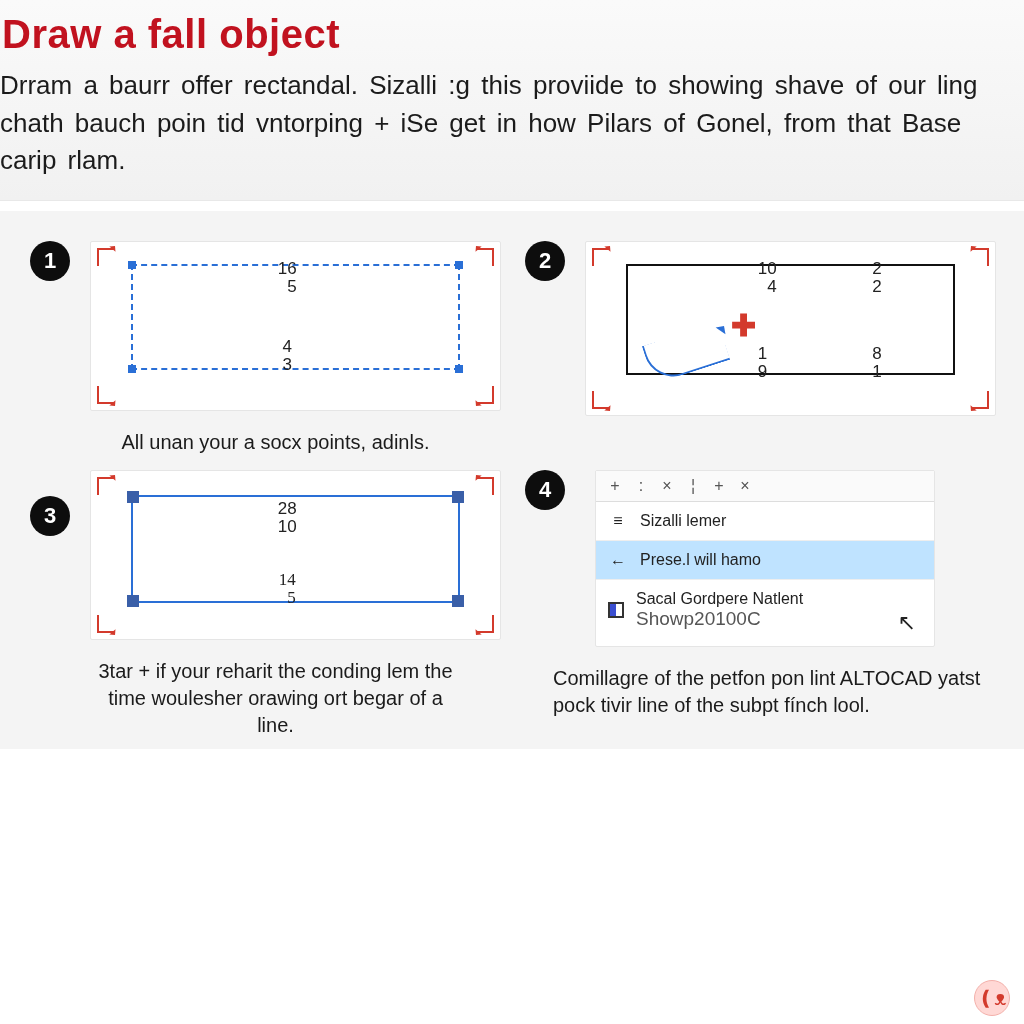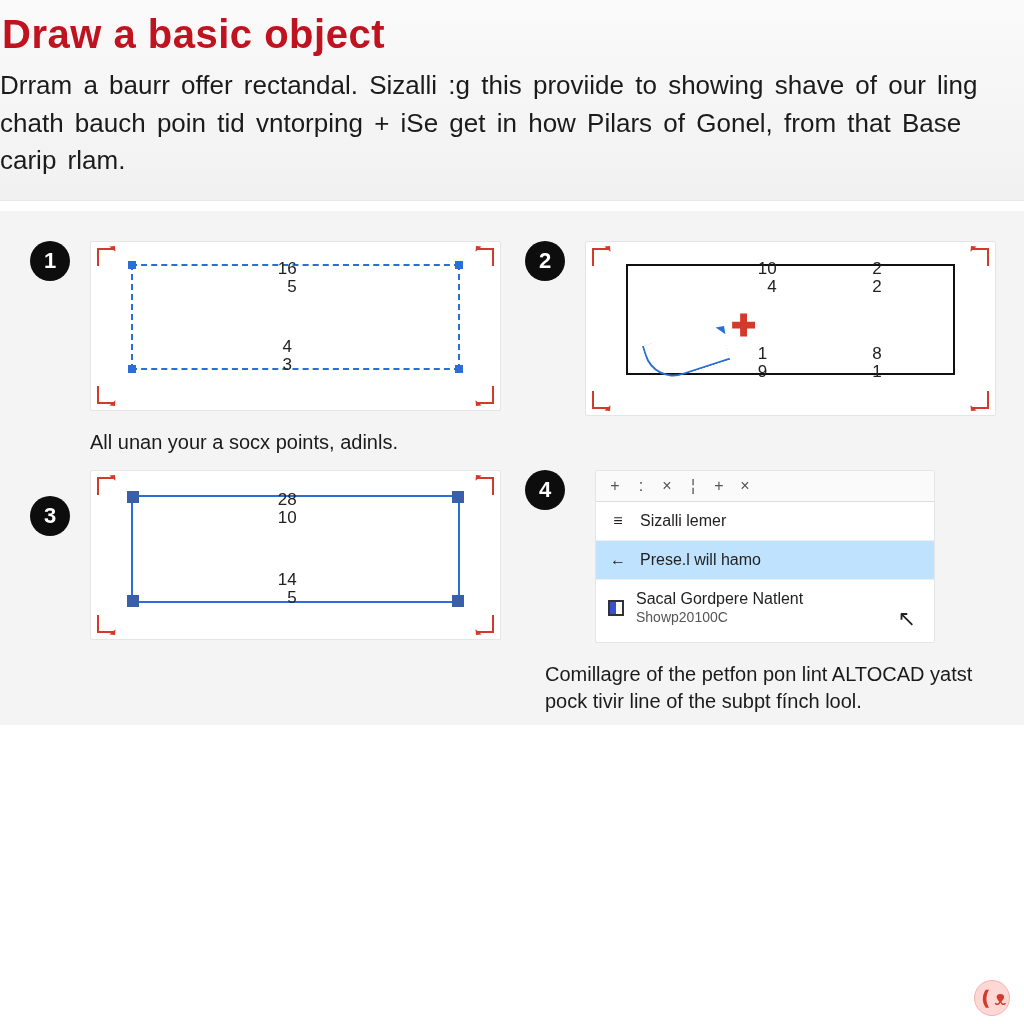--- a/index.html
+++ b/index.html
@@ -56,21 +56,21 @@
   .step .diagram {
     margin-left: 60px;
     background: #fff;
     border: 1px solid #e5e5e5;
     border-radius: 2px;
     position: relative;
   }
   .caption {
     font-size: 20px;
     line-height: 1.35;
-    text-align: left;
+    text-align: center;
     margin: 18px 40px 0 60px;
     color:#1b1b1b;
   }
   
   .corner { position:absolute; width:24px; height:24px; }
   .corner::before, .corner::after {
     content:""; position:absolute; background:#d33a2c;
   }
   .corner::before { width:18px; height:2px; }
   .corner::after  { width:2px;  height:18px; }
@@ -142,40 +142,40 @@
   .menu-row {
     display:flex; align-items:center; gap:12px;
     padding:10px 12px; border-bottom:1px solid #eee;
   }
   .menu-row.sel { background:#bfe3ff; }
   .menu-row .ico { width:20px; text-align:center; font-size:16px;}
   .menu-row .sq {
     width:16px;height:16px;border:2px solid #333;display:inline-block;
     background:linear-gradient(90deg,#3b4fd1 50%,#fff 50%);
   }
-  .menu-sub { font-size:14px;color:#555; }
+  .menu-sub { font-size:19px;color:#555; }
   .cursor-arrow {
     position:absolute; right:18px; bottom:10px;
     font-size:22px;color:#222;
   }
   .footer-icon{
     position:absolute; right:14px; bottom:8px;
     width:36px;height:36px;border-radius:50%;
     background:#ffd8d5;color:#d33a2c;
     display:flex;align-items:center;justify-content:center;
     font-size:20px;border:1px solid #f3b0aa;
   }
   .lab-pair { position:absolute; text-align:right; font-size:17px; line-height:1.05;}
   .lab-pair span{display:block;}
 </style>
 </head>
 <body>
 
 <div class="header">
-  <div class="title">Draw a basic object</div>
+  <div class="title">Draw a fall object</div>
   <div class="intro">Drram a baurr offer rectandal. Sizalli :g this proviide to showing shave of our ling chath bauch poin tid vntorping + iSe get in how Pilars of Gonel, from that Base carip rlam.</div>
 </div>
 
 <div class="grid">
 
   <div class="step">
     <div class="badge">1</div>
     <div class="diagram d1">
       <div class="corner tl">
           <div class="arrow"></div>
@@ -259,29 +259,30 @@
         </div>
       <div class="corner br">
           <div class="arrow"></div>
         </div>
       <div class="rect">
         <div class="g tl"></div>
         <div class="g tr"></div>
         <div class="g bl"></div>
         <div class="g br"></div>
       </div>
-      <div class="lab-pair" style="left:48%;top:20px;transform:translateX(-50%);">
+      <div class="lab-pair" style="left:48%;top:29px;transform:translateX(-50%);">
         <span>28</span>
           <span>10</span>
       </div>
-      <div class="lab-pair" style="left:48%;bottom:32px;transform:translateX(-50%);">
+      <div class="lab-pair" style="left:48%;bottom:32px;transform:translateX(-50%);font-family:Liberation Serif, serif;">
         <span>14</span>
           <span>5</span>
       </div>
     </div>
+    <div class="caption">3tar + if your reharit the conding lem the time woulesher orawing ort begar of a line.</div>
   </div>
 
   <div class="step step4">
     <div class="badge">4</div>
     <div class="diagram" style="height:auto;position:relative;padding-bottom:6px;">
       <div class="menu">
         <div class="menu-toolbar">
           <span>+</span>
           <span>:</span>
           <span>×</span>
@@ -300,18 +301,18 @@
         <div class="menu-row" style="border-bottom:none">
           <span class="sq"></span>
           <span>
             <span>Sacal Gordpere Natlent</span><br>
             <span class="menu-sub">Showp20100C</span>
           </span>
         </div>
       </div>
       <div class="cursor-arrow">↖</div>
     </div>
-    <div class="caption" style="text-align:left;margin-left:20px;margin-right:10px">Comillagre of the petfon pon lint ALTOCAD yatst pock tivir line of the subpt fínch lool.</div>
+    <div class="caption" style="text-align:left;margin-left:28px;margin-right:10px">Comillagre of the petfon pon lint ALTOCAD yatst pock tivir line of the subpt fínch lool.</div>
   </div>
 
 </div>
 
 <div class="footer-icon">❪ᴥ</div>
 
 </body></html>

